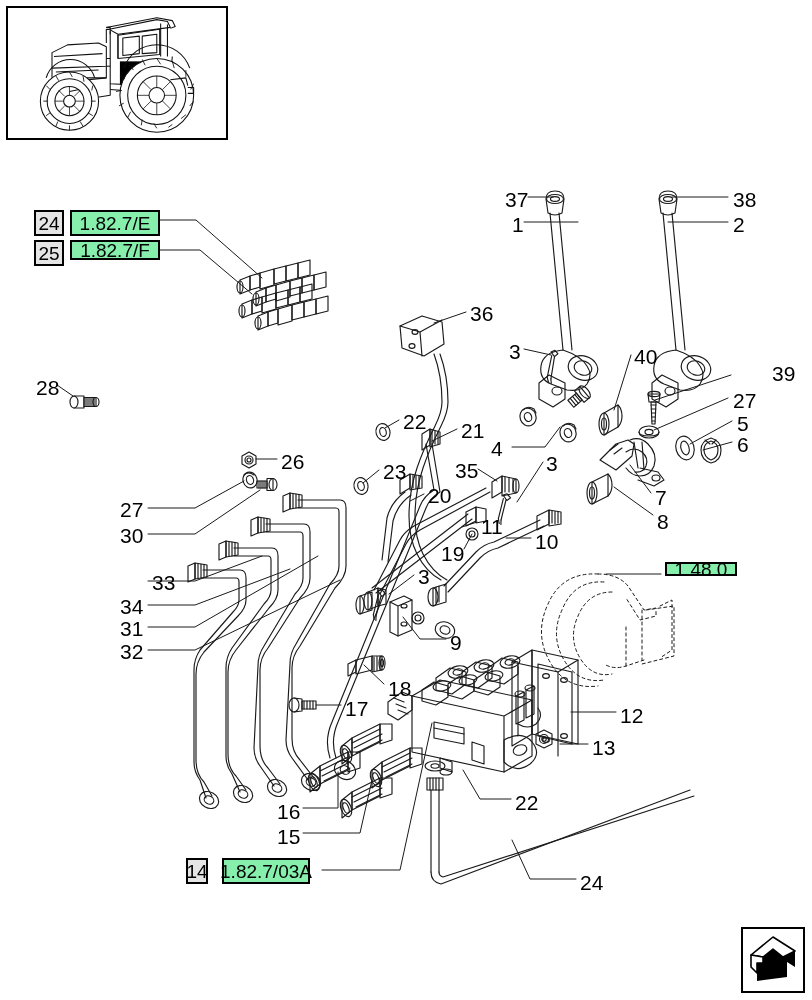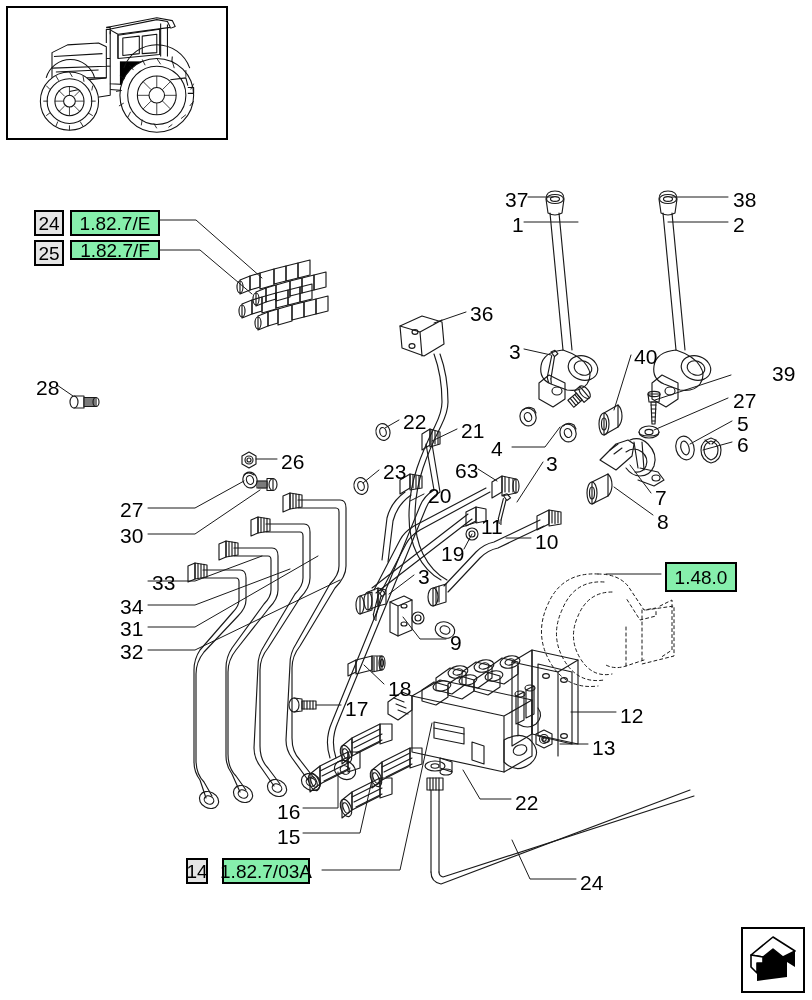--- a/index.html
+++ b/index.html
@@ -675,21 +675,21 @@
   <div class="lbl" style="left:736px;top:363px;margin-left:36px;">39</div>
   <div class="lbl" style="left:733px;top:390px;">27</div>
   <div class="lbl" style="left:737px;top:413px;">5</div>
   <div class="lbl" style="left:737px;top:434px;">6</div>
   <div class="lbl" style="left:36px;top:377px;">28</div>
   <div class="lbl" style="left:403px;top:411px;">22</div>
   <div class="lbl" style="left:461px;top:420px;">21</div>
   <div class="lbl" style="left:491px;top:438px;">4</div>
   <div class="lbl" style="left:281px;top:451px;">26</div>
   <div class="lbl" style="left:383px;top:461px;">23</div>
-  <div class="lbl" style="left:455px;top:460px;">63</div>
+  <div class="lbl" style="left:455px;top:460px;">35</div>
   <div class="lbl" style="left:546px;top:453px;">3</div>
   <div class="lbl" style="left:655px;top:487px;">7</div>
   <div class="lbl" style="left:657px;top:511px;">8</div>
   <div class="lbl" style="left:120px;top:499px;">27</div>
   <div class="lbl" style="left:428px;top:485px;">20</div>
   <div class="lbl" style="left:120px;top:525px;">30</div>
   <div class="lbl" style="left:481px;top:516px;">11</div>
   <div class="lbl" style="left:535px;top:531px;">10</div>
   <div class="lbl" style="left:441px;top:543px;">19</div>
   <div class="lbl" style="left:120px;top:572px;margin-left:32px;">33</div>
@@ -709,21 +709,21 @@
 
   <div class="numbox" style="left:34px;top:210px;width:30px;height:26px;">24</div>
   <div class="refbox" style="left:70px;top:210px;width:90px;height:26px;">1.82.7/E</div>
 
   <div class="numbox" style="left:34px;top:240px;width:30px;height:26px;">25</div>
   <div class="refbox" style="left:70px;top:240px;width:90px;height:20px;">1.82.7/F</div>
 
   <div class="numbox" style="left:186px;top:858px;width:22px;height:26px;">14</div>
   <div class="refbox" style="left:222px;top:858px;width:88px;height:26px;">1.82.7/03A</div>
 
-  <div class="refbox" style="left:665px;top:562px;width:72px;height:30px;">1.48.0</div>
+  <div class="refbox" style="left:665px;top:562px;width:72px;height:14px;">1.48.0</div>
 
   <div id="corner-icon">
     <svg viewBox="0 0 60 62" width="60" height="62">
       <path d="M8 26 L30 8 L52 22 L52 38 L44 33 L44 48 L14 52 L14 34 L8 38 Z" fill="#000"></path>
       <path d="M8 26 L30 8 L52 22 L40 28 L30 20 L20 28 Z" fill="#fff" stroke="#000" stroke-width="1.6" stroke-linejoin="round"></path>
       <path d="M8 26 L20 28 L20 34 L14 34 L14 44 L8 38 Z" fill="#fff" stroke="#000" stroke-width="1.6" stroke-linejoin="round"></path>
     </svg>
   </div>
 
 </div>

